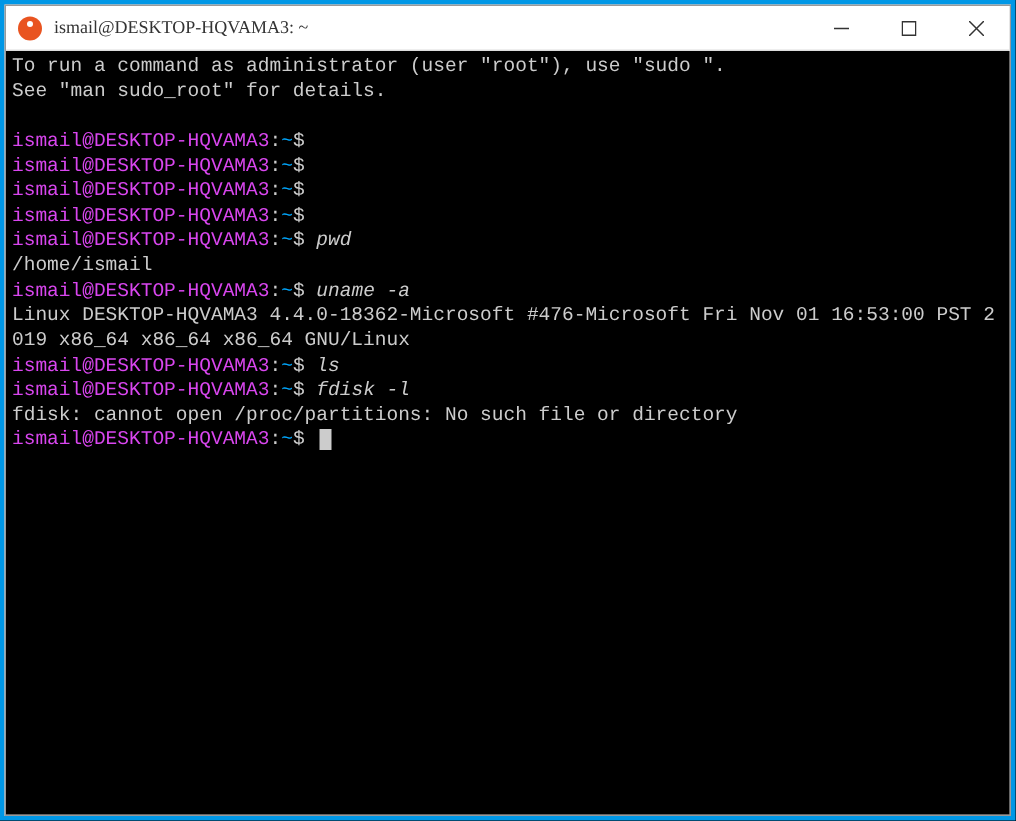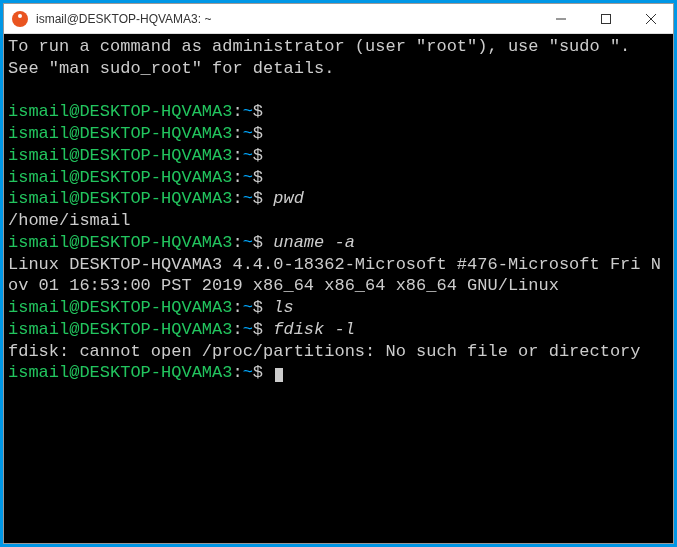--- a/index.html
+++ b/index.html
@@ -38,21 +38,21 @@
       position: absolute;
       width: 4px;
       height: 4px;
       background: #fff;
       border-radius: 50%;
       top: 3px;
       left: 6px;
     }
     .title-text {
       flex: 1;
-      font-family: Liberation Sans, sans-serif;
+      font-family: Liberation Serif, serif;
       font-size: 12px;
       color: #333;
     }
     .win-controls {
       display: flex;
       height: 100%;
     }
     .win-btn {
       width: 45px;
       height: 100%;
@@ -61,33 +61,33 @@
       justify-content: center;
       font-family: 'Segoe UI', sans-serif;
       font-size: 11px;
       color: #333;
       cursor: pointer;
     }
     .terminal {
       flex: 1;
       background: #000;
       color: #ccc;
-      font-size: 17px;
+      font-size: 13px;
       line-height: 1.28;
       padding: 2px 4px;
       overflow-y: auto;
       position: relative;
       white-space: pre-wrap;
       word-break: break-all;
     }
     .terminal::-webkit-scrollbar { width: 16px; }
     .terminal::-webkit-scrollbar-track { background: #f0f0f0; }
     .terminal::-webkit-scrollbar-thumb { background: #c0c0c0; border: 1px solid #a0a0a0; }
     .line { display: block; }
-    .prompt-user { color: #22c55e; }
+    .prompt-user { color: #d946ef; }
     .prompt-path { color: #00a8ff; }
     .prompt-dollar { color: #ccc; }
     .cmd { color: #ccc; font-style: italic; }
     .output { color: #ccc; }
     .cursor {
       display: inline-block;
       width: 8px;
       height: 14px;
       background: #ccc;
       vertical-align: text-bottom;

